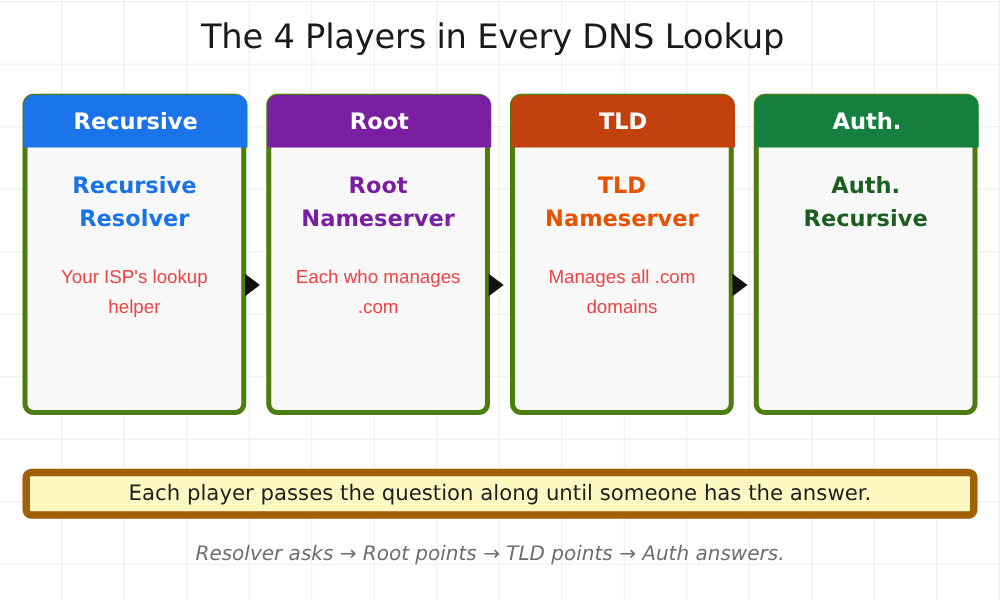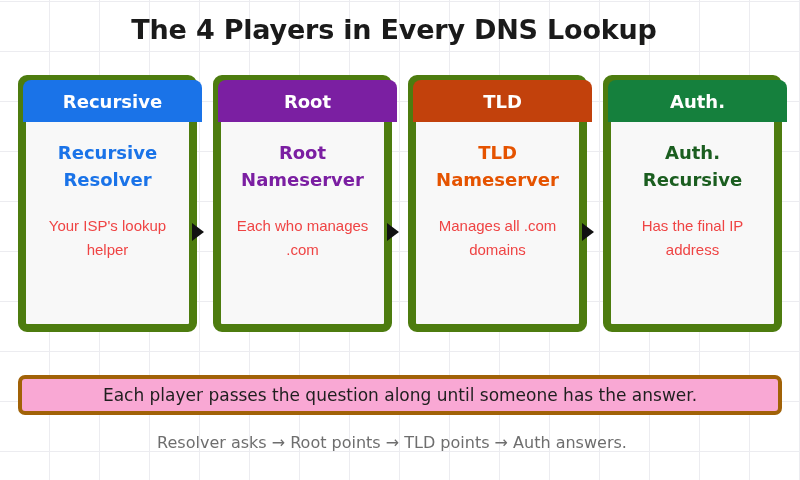--- a/index.html
+++ b/index.html
@@ -20,42 +20,42 @@
     position: relative;
   }
 
   #page-title {
     position: absolute;
     left: 0;
     top: 14px;
     width: 788px;
     text-align: center;
     font-size: 27px;
-    font-weight: bold;
+    font-weight: normal;
     color: #1a1a1a;
     letter-spacing: -0.2px;
   }
 
   #cards {
     position: absolute;
     left: 18px;
     top: 75px;
     width: 764px;
     height: 285px;
     display: flex;
     justify-content: space-between;
   }
 
   .card {
     position: relative;
     width: 179px;
     height: 257px;
     box-sizing: border-box;
     background: #f8f8f8;
-    border: 8px solid #4d7c0f;
+    border: 4px solid #4d7c0f;
     border-radius: 9px;
     display: flex;
     flex-direction: column;
     align-items: flex-start;
     overflow: visible;
   }
 
   .card-header {
     position: absolute;
     left: -3px;
@@ -110,38 +110,39 @@
     z-index: 5;
   }
 
   #summary-banner {
     position: absolute;
     left: 18px;
     top: 375px;
     width: 764px;
     height: 40px;
     box-sizing: border-box;
-    background: #f9a8d4;
-    border: 4px solid #a16207;
+    background: #fef9c3;
+    border: 6px solid #a16207;
     border-radius: 7px;
     display: flex;
     align-items: center;
     justify-content: center;
     font-size: 17px;
     color: #1f1f1f;
   }
 
   #footer-note {
     position: absolute;
     left: 0;
     top: 433px;
     width: 784px;
     text-align: center;
     font-size: 16px;
     color: #6e6e6e;
+    font-style: italic;
   }
 </style>
 </head>
 <body>
 
 <div id="page-title">The 4 Players in Every DNS Lookup</div>
 
 <div id="cards">
 
   <div class="card">
@@ -168,20 +169,19 @@
       <div class="card-name" style="color: rgb(229, 83, 0);">TLD Nameserver</div>
       <div class="card-desc">Manages all .com domains</div>
     </div>
     <div class="arrow"></div>
   </div>
 
   <div class="card">
     <div class="card-header" style="background-color: #15803d;">Auth.</div>
     <div class="card-body">
       <div class="card-name" style="color: rgb(27, 94, 32);">Auth. Recursive</div>
-      <div class="card-desc">Has the final IP address</div>
     </div>
   </div>
 
 </div>
 
 <div id="summary-banner">Each player passes the question along until someone has the answer.</div>
 <div id="footer-note">Resolver asks → Root points → TLD points → Auth answers.</div>
 
 </body></html>

